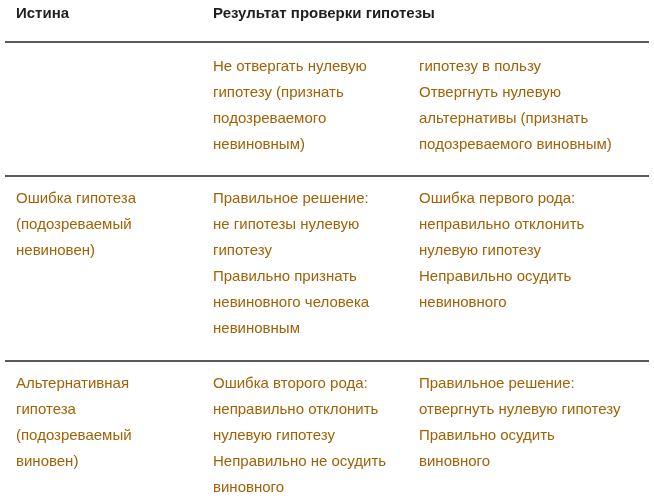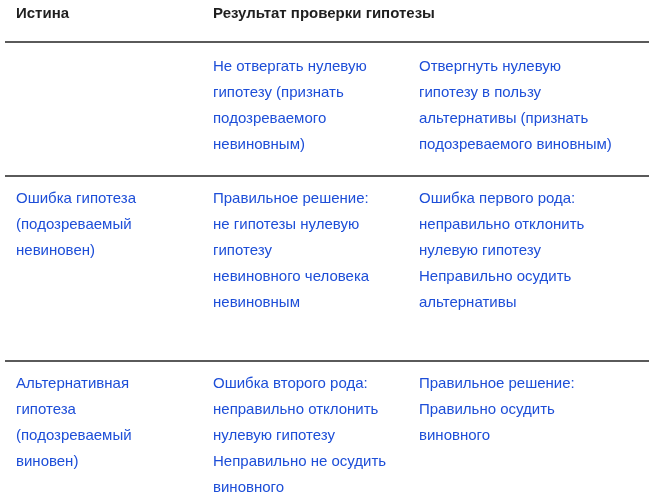--- a/index.html
+++ b/index.html
@@ -43,21 +43,21 @@
     .row {
       position: absolute;
       left: 0;
       width: 654px;
     }
     .cell {
       position: absolute;
       top: 0;
       font-size: 15px;
       line-height: 26px;
-      color: #1d4ed8;
+      color: #a16207;
     }
     .cell .line {
       display: block;
       white-space: nowrap;
     }
     .c1 { left: 16px; }
     .c2 { left: 181px; margin-left: 32px; }
     .c3 { left: 419px; }
   </style>
 </head>
@@ -74,48 +74,49 @@
 
   <div class="row" style="top:53px;">
     <div class="cell c1"></div>
     <div class="cell c2">
       <span class="line">Не отвергать нулевую</span>
       <span class="line">гипотезу (признать</span>
       <span class="line">подозреваемого</span>
       <span class="line">невиновным)</span>
     </div>
     <div class="cell c3">
+      <span class="line">гипотезу в пользу</span>
       <span class="line">Отвергнуть нулевую</span>
-      <span class="line">гипотезу в пользу</span>
       <span class="line">альтернативы (признать</span>
       <span class="line">подозреваемого виновным)</span>
     </div>
   </div>
 
   <div class="divider" style="top:175px;"></div>
 
   <div class="row" style="top:185px;">
     <div class="cell c1">
       <span class="line">Ошибка гипотеза</span>
       <span class="line">(подозреваемый</span>
       <span class="line">невиновен)</span>
     </div>
     <div class="cell c2">
       <span class="line">Правильное решение:</span>
       <span class="line">не гипотезы нулевую</span>
       <span class="line">гипотезу</span>
+      <span class="line">Правильно признать</span>
       <span class="line">невиновного человека</span>
       <span class="line">невиновным</span>
     </div>
     <div class="cell c3">
       <span class="line">Ошибка первого рода:</span>
       <span class="line">неправильно отклонить</span>
       <span class="line">нулевую гипотезу</span>
       <span class="line">Неправильно осудить</span>
-      <span class="line">альтернативы</span>
+      <span class="line">невиновного</span>
     </div>
   </div>
 
   <div class="divider" style="top:360px;"></div>
 
   <div class="row" style="top:370px;">
     <div class="cell c1">
       <span class="line">Альтернативная</span>
       <span class="line">гипотеза</span>
       <span class="line">(подозреваемый</span>
@@ -123,18 +124,19 @@
     </div>
     <div class="cell c2">
       <span class="line">Ошибка второго рода:</span>
       <span class="line">неправильно отклонить</span>
       <span class="line">нулевую гипотезу</span>
       <span class="line">Неправильно не осудить</span>
       <span class="line">виновного</span>
     </div>
     <div class="cell c3">
       <span class="line">Правильное решение:</span>
+      <span class="line">отвергнуть нулевую гипотезу</span>
       <span class="line">Правильно осудить</span>
       <span class="line">виновного</span>
     </div>
   </div>
 
 </div>
 
 </body></html>

